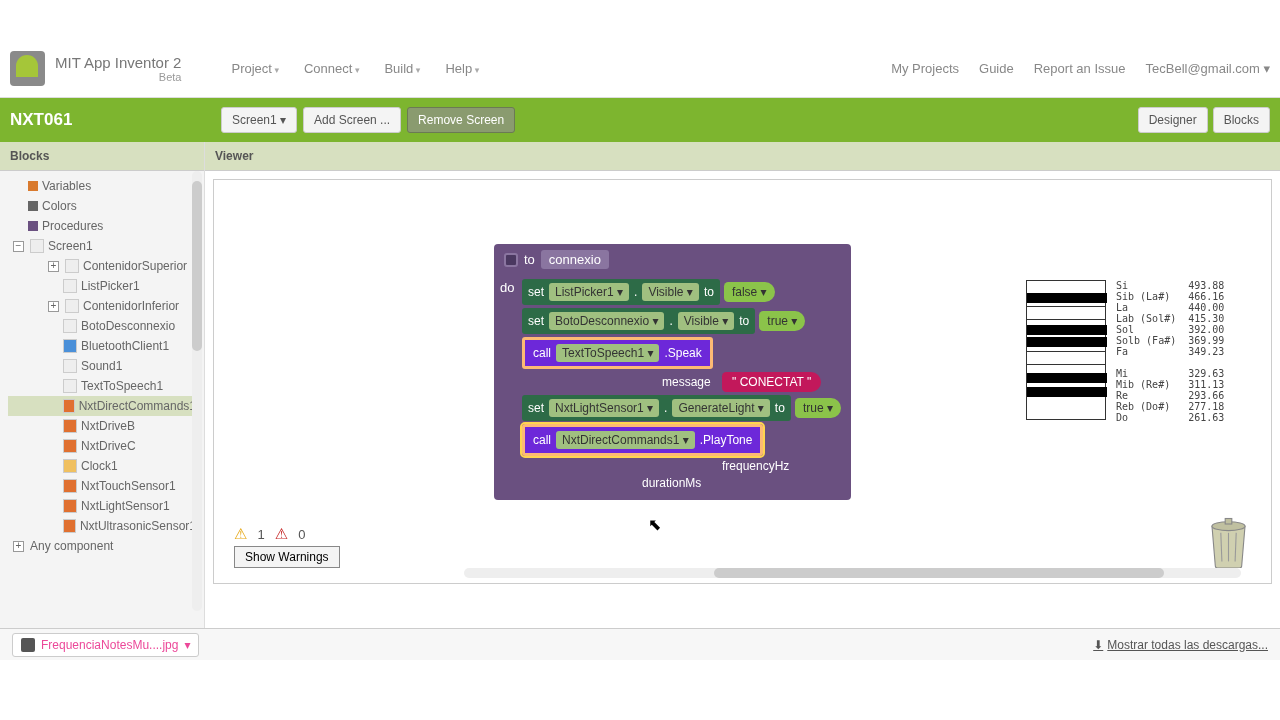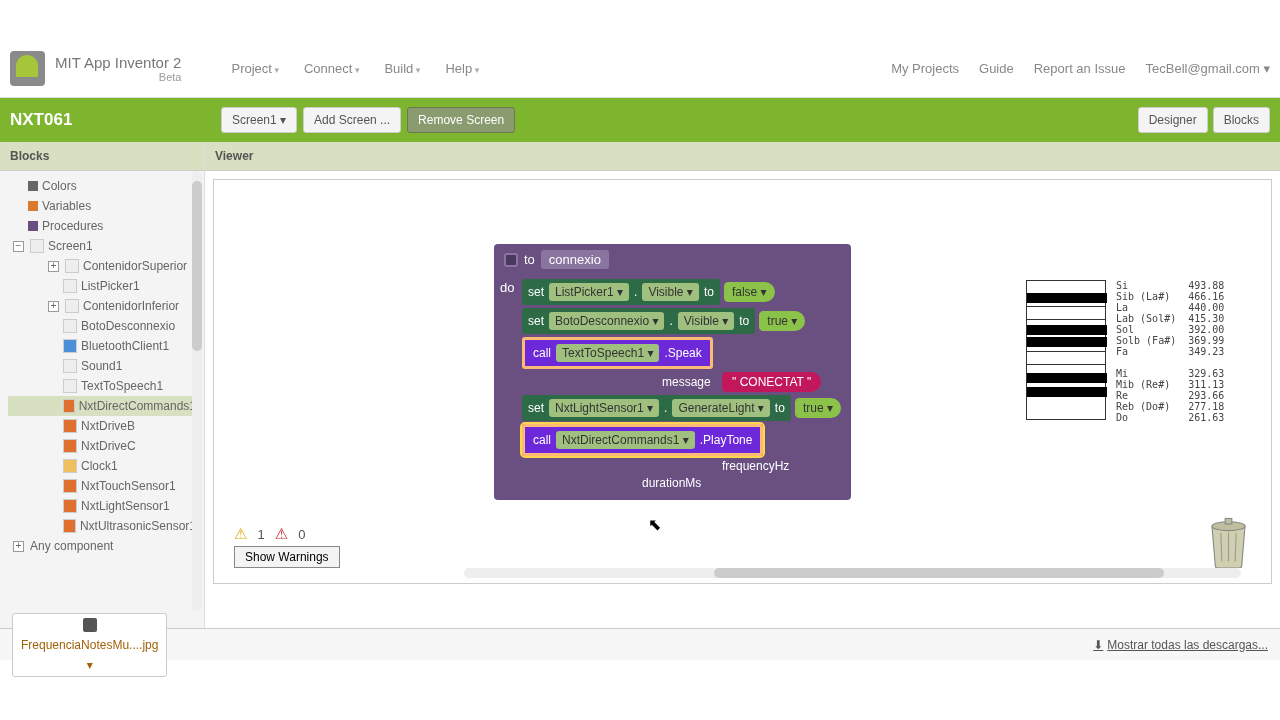--- a/index.html
+++ b/index.html
@@ -77,21 +77,21 @@
 
 .trash { position:absolute; right:20px; bottom:15px; width:45px; height:55px; }
 .trash svg { width:100%; height:100%; }
 
 .hscroll { position:absolute; left:250px; right:30px; bottom:5px; height:10px; background:#eee; border-radius:5px; }
 .hscroll .thumb { position:absolute; top:0; bottom:0; left:250px; width:450px; background:#ccc; border-radius:5px; }
 
 .cursor { position:absolute; left:648px; top:515px; font-size:16px; color:#000; pointer-events:none; }
 
 .dlbar { position:absolute; left:0; right:0; bottom:60px; height:32px; border-top:1px solid #ccc; background:#f7f7f7; display:flex; align-items:center; padding:0 12px; }
-.dlitem { display:flex; align-items:center; gap:6px; border:1px solid #ccc; padding:4px 8px; border-radius:3px; background:#fff; font-size:12px; color:#a16207;flex-direction:column; }
+.dlitem { display:flex; align-items:center; gap:6px; border:1px solid #ccc; padding:4px 8px; border-radius:3px; background:#fff; font-size:12px; color:#ec4899; }
 .dlitem .ic { width:14px; height:14px; background:#555; border-radius:2px; }
 .dlbar .all { margin-left:auto; color:#555; text-decoration:underline; font-size:12px; display:flex; align-items:center; gap:4px; }
 .dlbar .all::before { content:"⬇"; font-size:12px; }
 </style>
 </head>
 <body>
 
 <div class="topbar">
   <div class="logo"></div>
   <div class="brand">
@@ -121,26 +121,26 @@
     <button class="btn">Designer</button>
     <button class="btn">Blocks</button>
   </div>
 </div>
 
 <div class="main">
   <div class="sidebar">
     <div class="hdr">Blocks</div>
     <div class="tree">
       <div class="tree-item l1">
+          <span class="sq orange"></span>
+          <span>Variables</span>
+        </div>
+      <div class="tree-item l1">
           <span class="sq" style="background:#666"></span>
           <span>Colors</span>
-        </div>
-      <div class="tree-item l1">
-          <span class="sq orange"></span>
-          <span>Variables</span>
         </div>
       <div class="tree-item l1">
           <span class="sq purple"></span>
           <span>Procedures</span>
         </div>
       <div class="tree-item" style="padding-left:5px">
           <span class="toggle">−</span>
           <span class="ticon"></span>
           <span>Screen1</span>
         </div>

